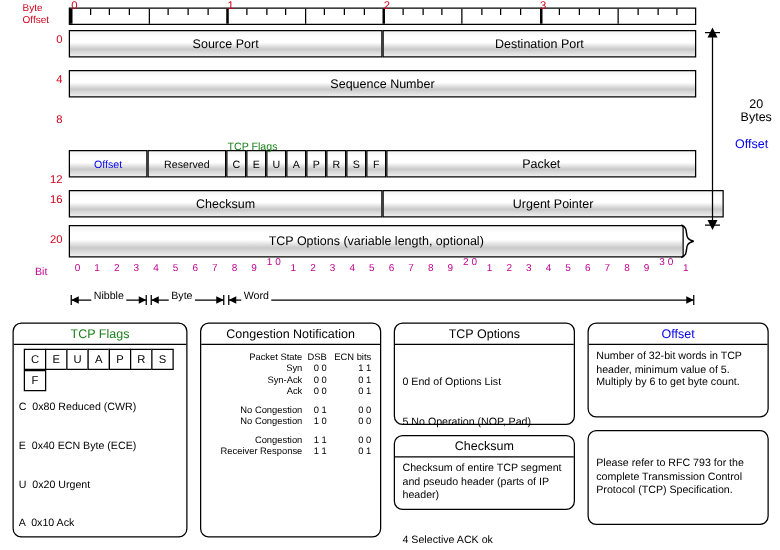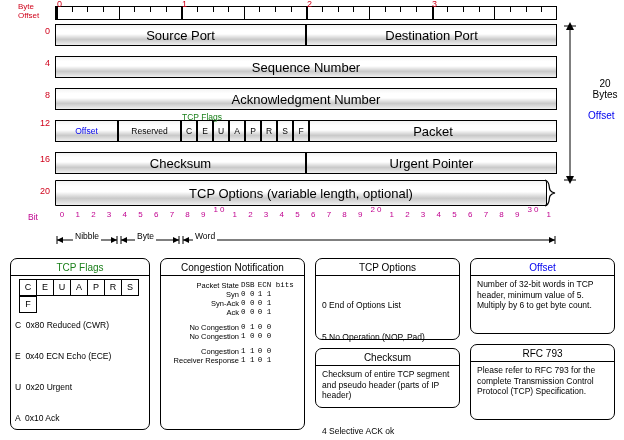--- a/index.html
+++ b/index.html
@@ -36,21 +36,21 @@
 
   .fieldrow{
     position:absolute;left:55px;width:502px;height:22px;
     box-sizing:border-box;
   }
   .cell{
     position:absolute;top:0;height:22px;box-sizing:border-box;
     border:1px solid #000;
     background:linear-gradient(to bottom,#f3f3f3 0%,#ffffff 22%,#ffffff 45%,#c9c9c9 72%,#efefef 100%);
     display:flex;align-items:center;justify-content:center;
-    font-size:13px;
+    font-size:10px;
     overflow:hidden;white-space:nowrap;
   }
   .cell.small{font-size:8.5px;}
 
   .bitscale{position:absolute;left:55px;top:210px;width:502px;height:22px;}
   .bitscale .lbl{position:absolute;font-size:8px;color:#c0008f;text-align:center;width:12px;}
   .bitlabel{position:absolute;left:28px;top:212px;font-size:8.5px;color:#c0008f;}
 
   .bracketrow{position:absolute;left:55px;top:232px;width:502px;height:16px;}
   .brlabel{position:absolute;top:-1px;font-size:8.5px;background:#fff;padding:0 2px;}
@@ -75,21 +75,21 @@
     display:inline-block;width:16px;height:15px;line-height:15px;text-align:center;
     border:1px solid #000;margin-right:-1px;font-size:9px;vertical-align:top;
     background:#fff;
   }
   .flaglist{position:absolute;left:4px;top:24px;font-size:8.5px;line-height:10.4px;white-space:pre;}
 
   .cn-text{font-size:8px;line-height:9.6px;}
   table.cn{border-collapse:collapse;font-size:7.5px;margin-top:2px;width:100%;}
   table.cn td{padding:0 1px;line-height:9px;}
   td.r{text-align:right;}
-  td.c{text-align:left;font-family:Liberation Mono, monospace;}
+  td.c{text-align:right;}
   .gap{height:6px;}
 
   .optlist{white-space:pre;font-size:8.5px;line-height:10.5px;}
   .plaintext{font-size:8.5px;line-height:10.5px;}
 </style>
 </head>
 <body>
 
 <div id="diagram">
 
@@ -134,55 +134,52 @@
   </div>
 
   <div class="abs red" style="left:57px;top:-1px;font-size:9px;">0</div>
   <div class="abs red" style="left:182px;top:-1px;font-size:9px;">1</div>
   <div class="abs red" style="left:307px;top:-1px;font-size:9px;">2</div>
   <div class="abs red" style="left:432px;top:-1px;font-size:9px;">3</div>
 
   <div class="rownum" style="top:26px;">0</div>
   <div class="rownum" style="top:58px;">4</div>
   <div class="rownum" style="top:90px;">8</div>
-  <div class="rownum" style="top:118px;">12</div>
+  <div class="rownum" style="top:138px;">12</div>
   <div class="rownum" style="top:154px;">16</div>
   <div class="rownum" style="top:186px;">20</div>
 
   <div class="fieldrow" style="top:24px;">
     <div class="cell" style="left:0px;width:251px;">Source Port</div>
     <div class="cell" style="left:251px;width:251px;">Destination Port</div>
   </div>
 
   <div class="fieldrow" style="top:56px;text-align:right;">
     <div class="cell" style="left:0px;width:502px;">Sequence Number</div>
   </div>
 
-  <div class="fieldrow" style="top:88px;">
-    <div class="cell" style="left:0px;width:502px;">Acknowledgment Number</div>
-  </div>
 
   <div class="fieldrow" style="top:120px;">
     <div class="cell small" style="left:0px;width:63px;color:#0000ee;">Offset</div>
     <div class="cell small" style="left:63px;width:63px;">Reserved</div>
     <div class="cell small" style="left:126px;width:16px;">C</div>
     <div class="cell small" style="left:142px;width:16px;">E</div>
     <div class="cell small" style="left:158px;width:16px;">U</div>
     <div class="cell small" style="left:174px;width:16px;">A</div>
     <div class="cell small" style="left:190px;width:16px;">P</div>
     <div class="cell small" style="left:206px;width:16px;">R</div>
     <div class="cell small" style="left:222px;width:16px;">S</div>
     <div class="cell small" style="left:238px;width:16px;">F</div>
     <div class="cell" style="left:254px;width:248px;">Packet</div>
   </div>
   <div class="abs green" style="left:182px;top:112px;font-size:8.5px;">TCP Flags</div>
 
   <div class="fieldrow" style="top:152px;">
     <div class="cell" style="left:0px;width:251px;">Checksum</div>
-    <div class="cell" style="left:251px;width:251px;">Urgent Pointer</div>
+    <div class="cell" style="left:251px;width:273px;">Urgent Pointer</div>
   </div>
 
   <div class="fieldrow" style="top:180px;height:26px;">
     <div class="cell" style="left:0px;width:492px;height:26px;border-radius:0 2px 2px 0;">TCP Options (variable length, optional)</div>
     <svg width="18" height="30" style="position:absolute;left:488px;top:-2px;">
       <path d="M2 2 C10 5, 2 13, 12 15 C2 17, 10 25, 2 28" fill="none" stroke="#000" stroke-width="1.2"></path>
     </svg>
   </div>
 
   <div class="bitlabel">Bit</div>
@@ -264,21 +261,21 @@
 </div>
 
 <div class="panel" style="left:10px;top:258px;width:140px;height:172px;">
   <div class="panel-title green">TCP Flags</div>
   <div class="panel-body" style="padding:0;">
     <div class="flagboxes">
       <span class="fb">C</span><span class="fb">E</span><span class="fb">U</span><span class="fb">A</span><span class="fb">P</span><span class="fb">R</span><span class="fb">S</span><span class="fb">F</span>
     </div>
     <div class="flaglist">
       <div>C  0x80 Reduced (CWR)</div>
-      <div>E  0x40 ECN Echo (ECE)</div>
+      <div>E  0x40 ECN Byte (ECE)</div>
       <div>U  0x20 Urgent</div>
       <div>A  0x10 Ack</div>
       
       
       
       
     </div>
   </div>
 </div>
 
@@ -360,17 +357,16 @@
 </div>
 
 <div class="panel" style="left:470px;top:258px;width:145px;height:76px;">
   <div class="panel-title blue">Offset</div>
   <div class="panel-body">
     <div class="plaintext">Number of 32-bit words in TCP header, minimum value of 5.  Multiply by 6 to get byte count.</div>
   </div>
 </div>
 
 <div class="panel" style="left:470px;top:344px;width:145px;height:76px;">
-  <div class="panel-title">RFC 793</div>
   <div class="panel-body">
     <div class="plaintext">Please refer to RFC 793 for the complete Transmission Control Protocol (TCP) Specification.</div>
   </div>
 </div>
 
 </body></html>

